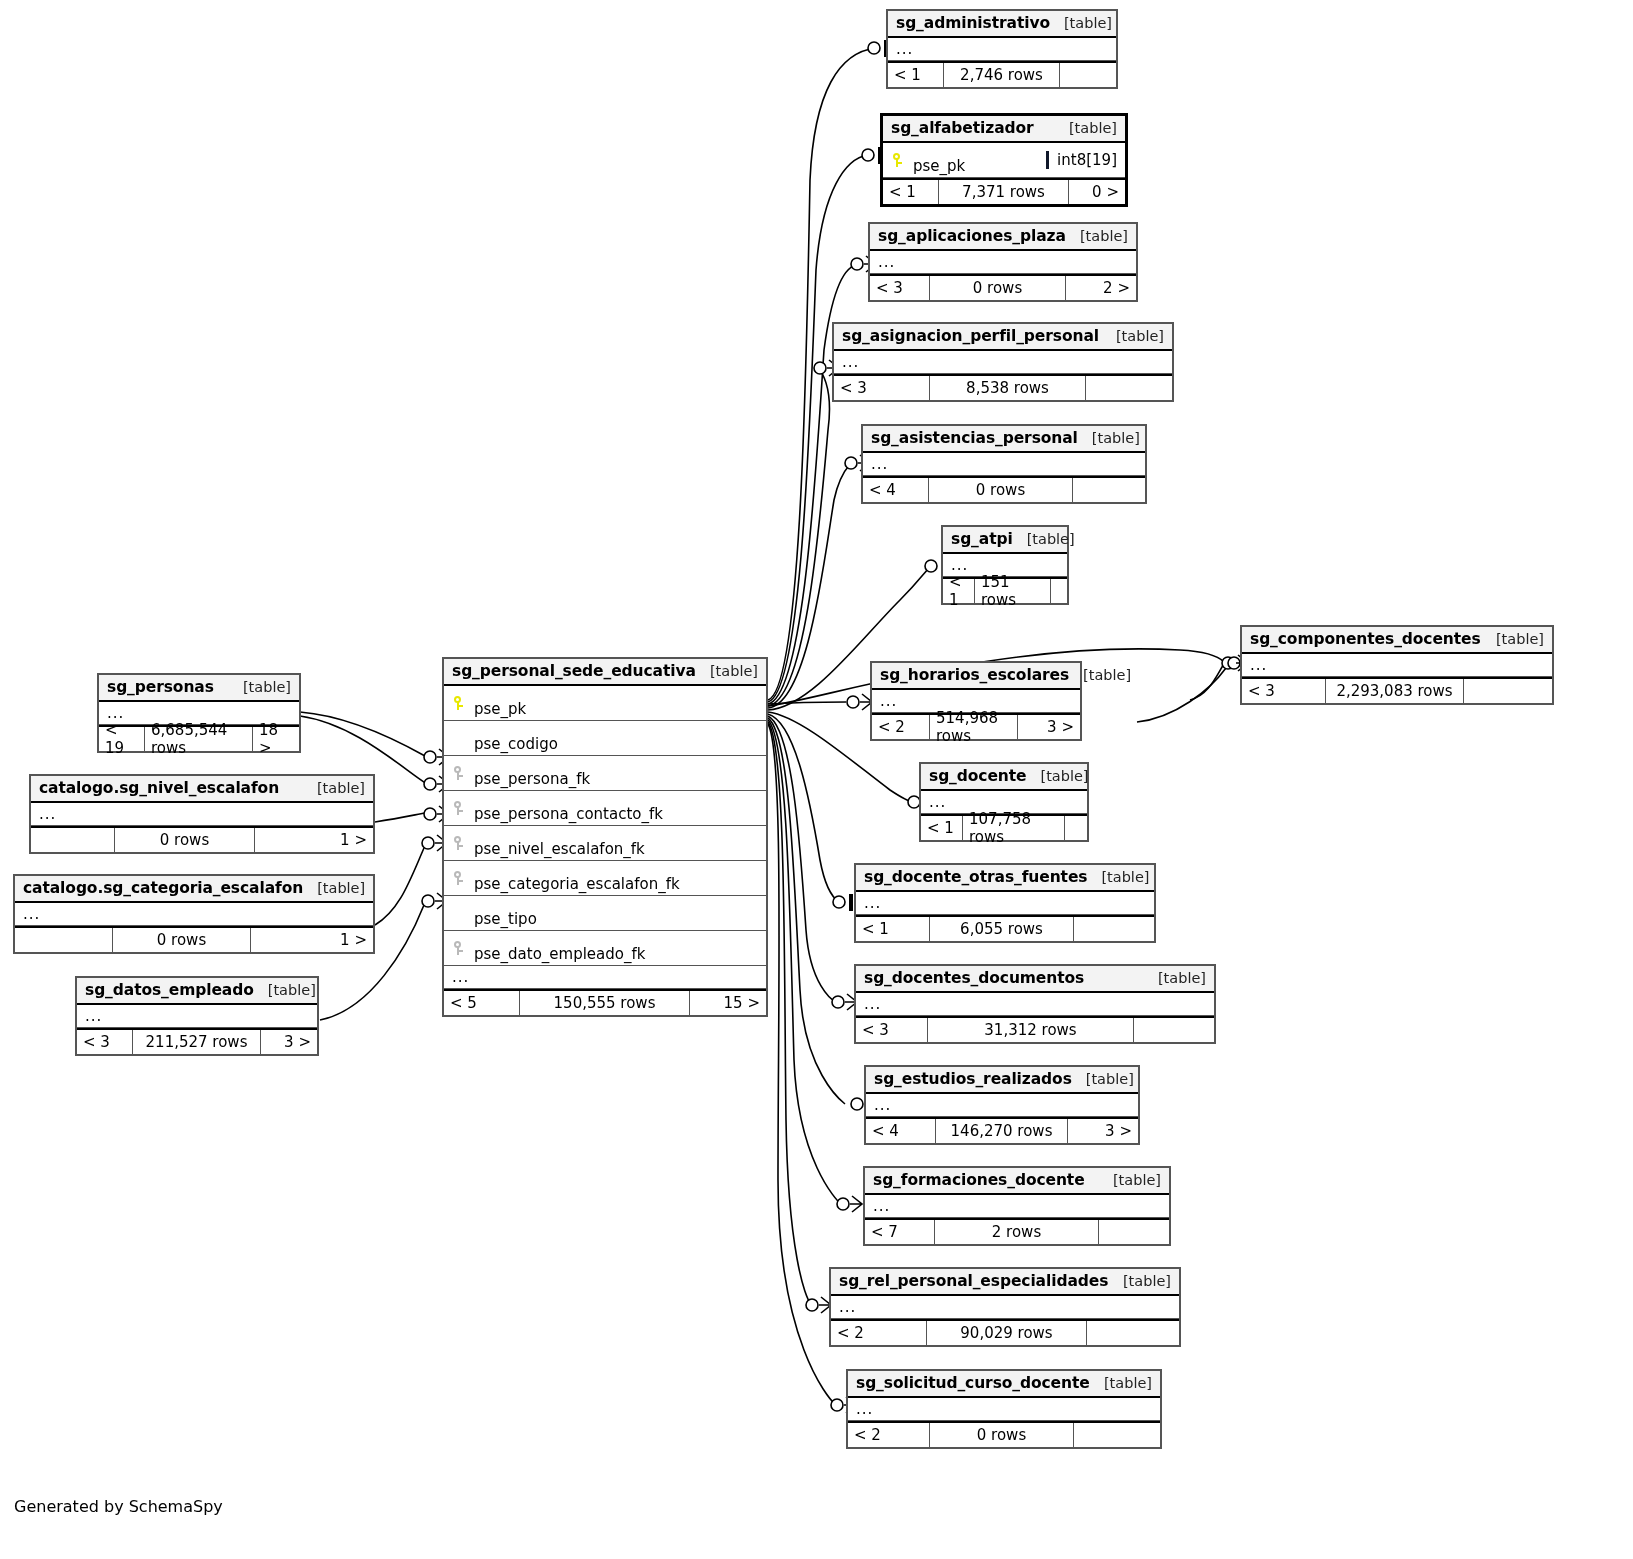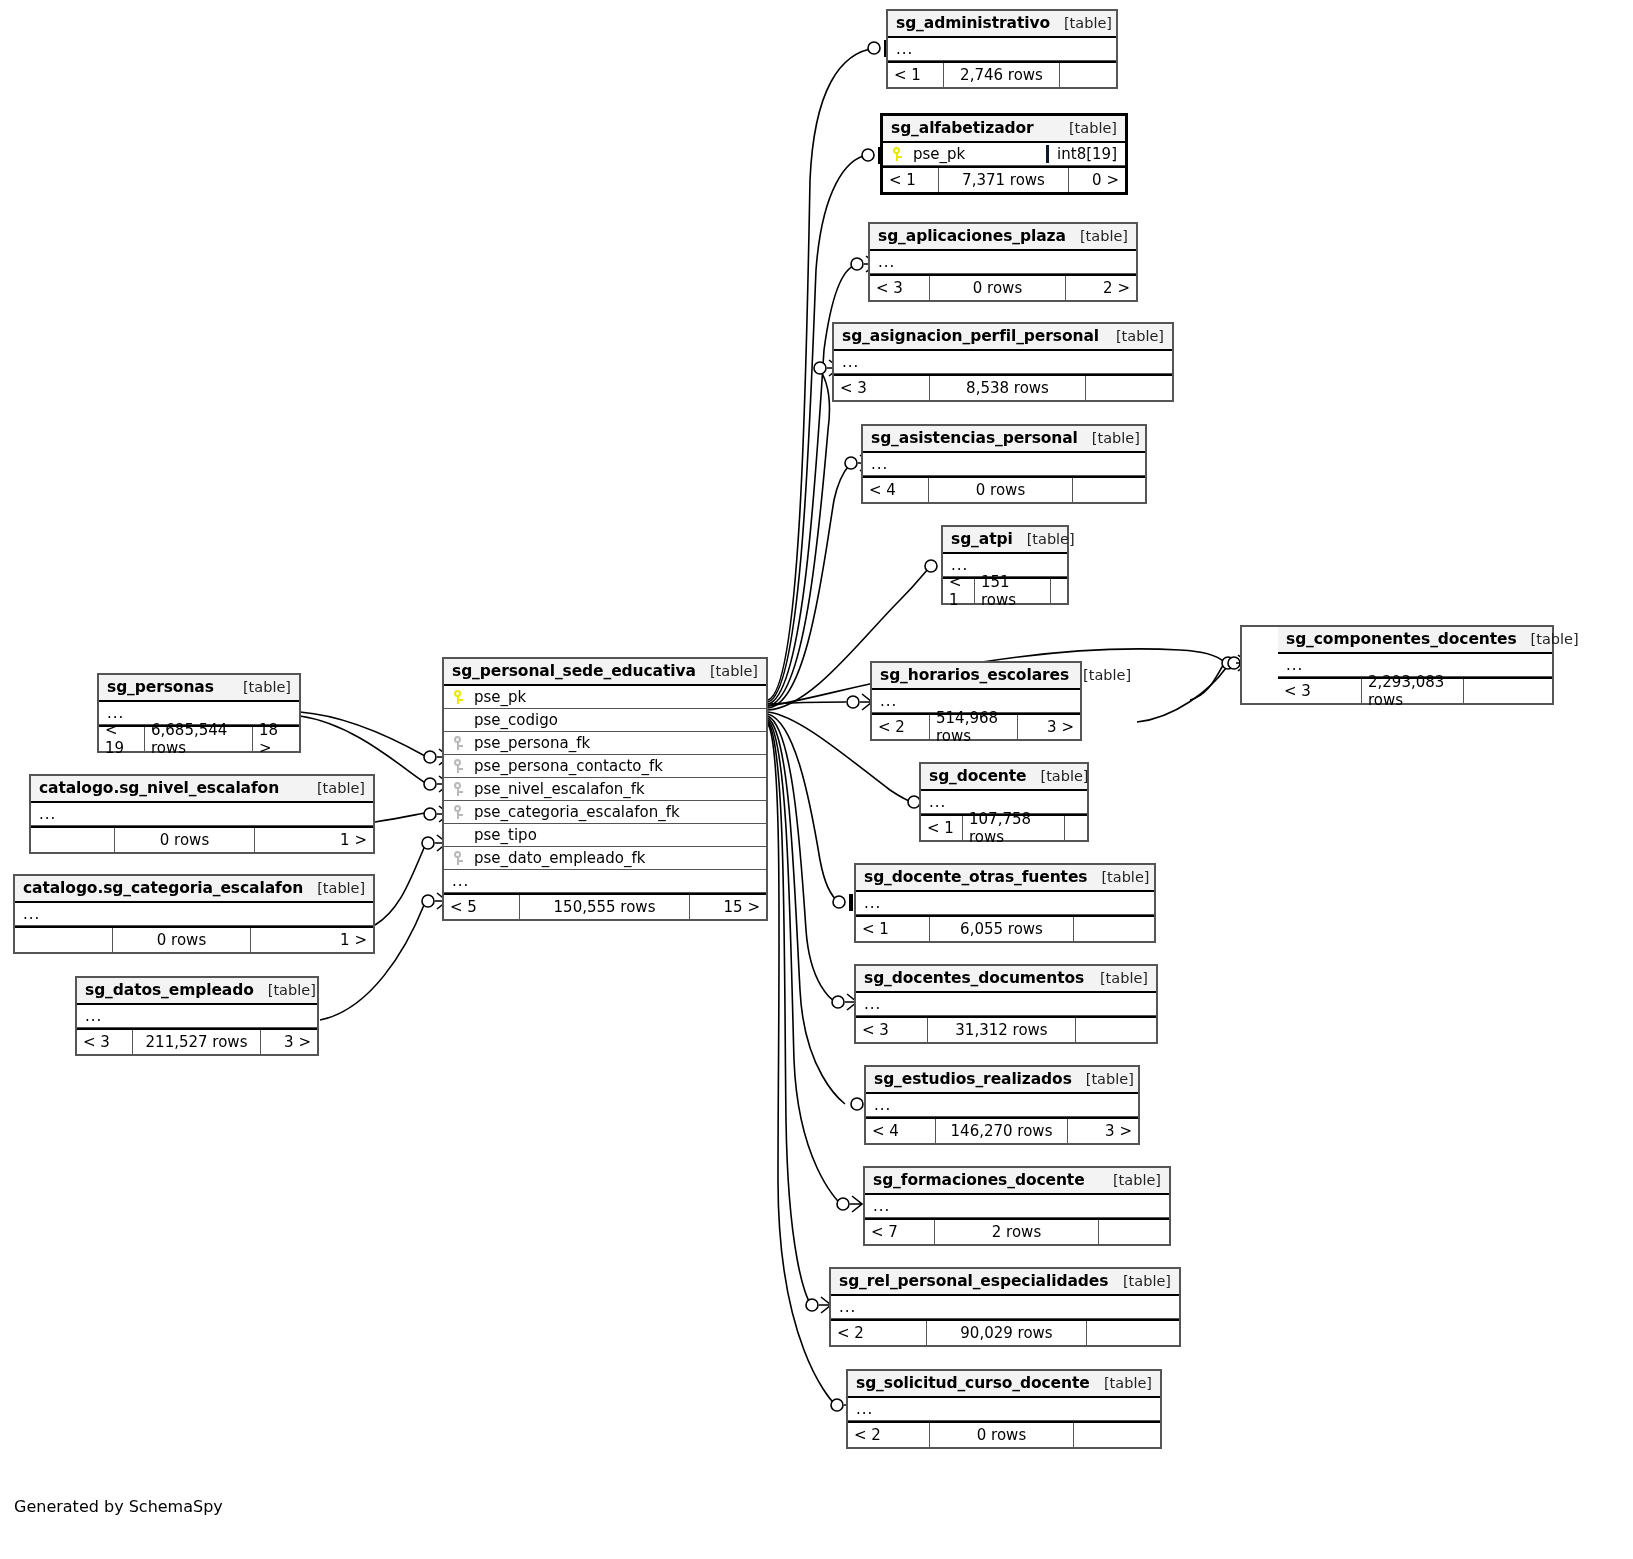--- a/index.html
+++ b/index.html
@@ -20,21 +20,21 @@
        box-sizing:border-box;}
   .tbl.bold{border:3px solid #000;}
   .thead{display:flex;align-items:center;justify-content:space-between;
          background:#f3f3f3;border-bottom:2px solid #000;
          padding:3px 8px 4px 8px;white-space:nowrap;}
   .tname{font-weight:bold;font-size:15.5px;letter-spacing:-0.1px;}
   .ttag{font-size:14.5px;color:#222;padding-left:14px;}
   .rowline{display:flex;align-items:center;border-bottom:1px solid #555;
            padding:2px 8px;min-height:23px;box-sizing:border-box;}
   .rowline:last-of-type{border-bottom:none;}
-  .coln{flex:1;white-space:nowrap;font-size:15px;}
+  .coln{flex:1;white-space:nowrap;font-size:15px;margin-top:12px;}
   .coltype{font-size:15px;padding-left:8px;border-left:3px solid #0f172a;
            margin-left:6px;}
   .ellip{color:#000;font-size:15px;letter-spacing:1px;line-height:14px;}
 
   .keyicon{width:13px;height:15px;display:inline-block;margin-right:9px;
            position:relative;flex:0 0 auto;}
   .keyicon i{position:absolute;left:2px;top:0;width:7px;height:7px;
              border-radius:50%;border:2px solid #b9b9b9;box-sizing:border-box;}
   .keyicon b{position:absolute;left:4.5px;top:6px;width:2px;height:8px;
              background:#b9b9b9;}
@@ -399,21 +399,21 @@
   <div class="rowline">
     <span class="ellip">...</span>
   </div>
   <div class="tfoot">
     <div class="f-l" style="width:74px">&lt; 1</div>
     <div class="f-c">6,055 rows</div>
     <div class="f-r" style="width:80px"></div>
   </div>
 </div>
 
-<div class="tbl" style="left:854px;top:964px;width:304px;">
+<div class="tbl" style="left:854px;top:964px;width:362px;">
   <div class="thead">
     <span class="tname">sg_docentes_documentos</span>
     <span class="ttag">[table]</span>
   </div>
   <div class="rowline">
     <span class="ellip">...</span>
   </div>
   <div class="tfoot">
     <div class="f-l" style="width:72px">&lt; 3</div>
     <div class="f-c">31,312 rows</div>
@@ -474,21 +474,21 @@
   <div class="rowline">
     <span class="ellip">...</span>
   </div>
   <div class="tfoot">
     <div class="f-l" style="width:82px">&lt; 2</div>
     <div class="f-c">0 rows</div>
     <div class="f-r" style="width:86px"></div>
   </div>
 </div>
 
-<div class="tbl" style="left:1240px;top:625px;width:314px;padding-left:36px;">
+<div class="tbl" style="left:1240px;top:625px;width:314px;">
   <div class="thead">
     <span class="tname">sg_componentes_docentes</span>
     <span class="ttag">[table]</span>
   </div>
   <div class="rowline">
     <span class="ellip">...</span>
   </div>
   <div class="tfoot">
     <div class="f-l" style="width:84px">&lt; 3</div>
     <div class="f-c">2,293,083 rows</div>

